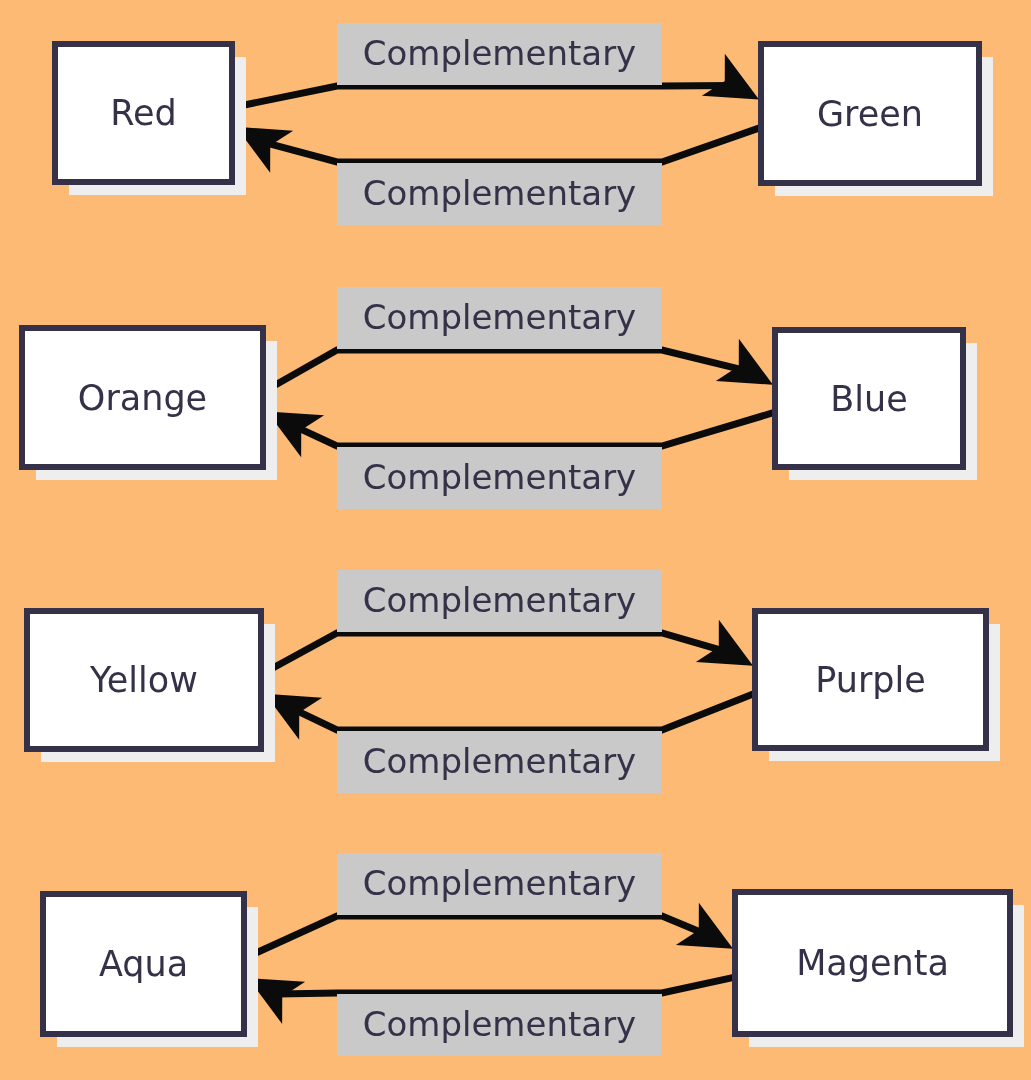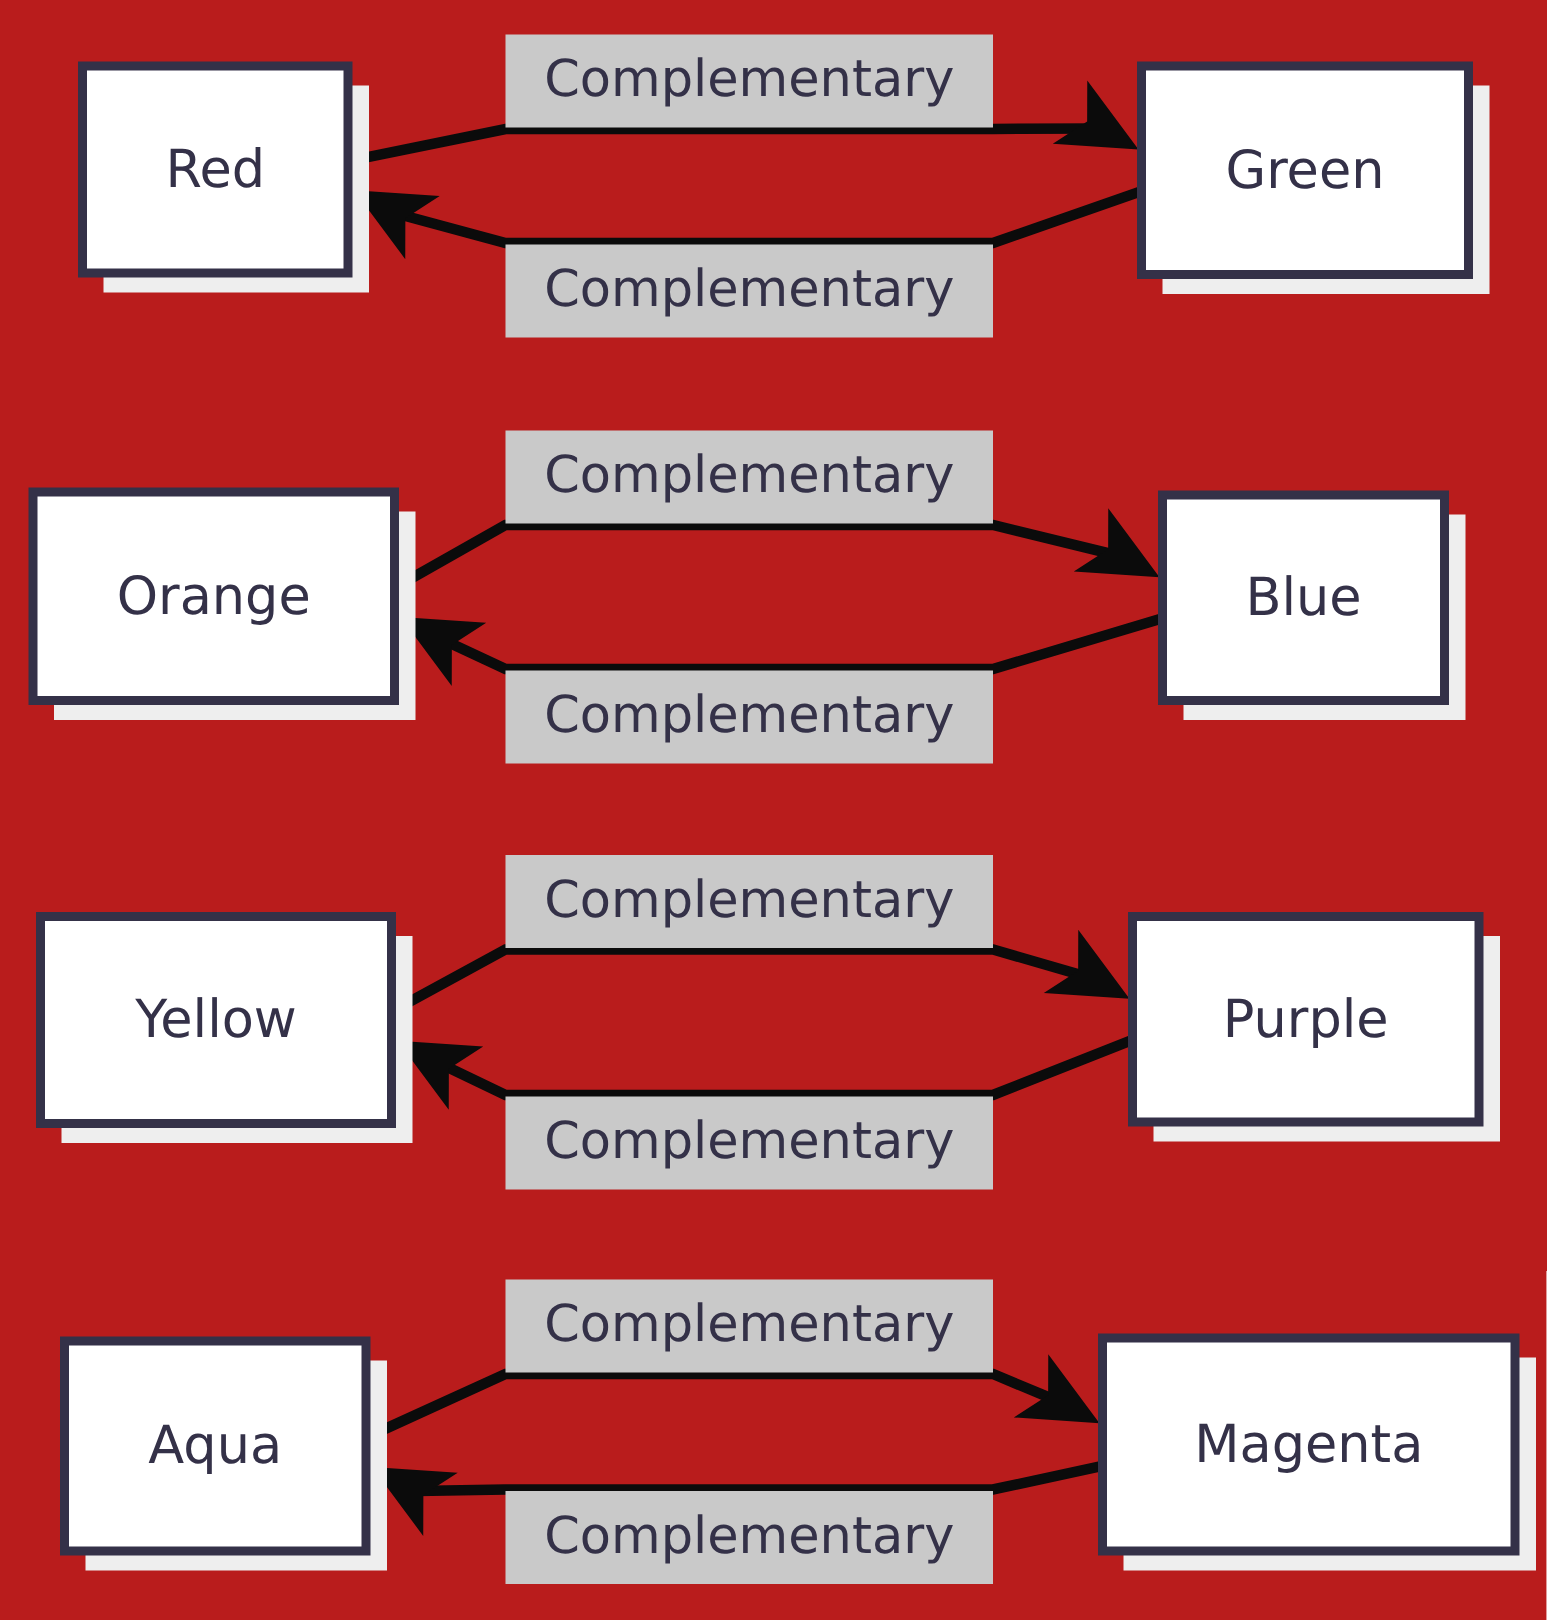--- a/index.html
+++ b/index.html
@@ -10,21 +10,21 @@
   body {
     width: 1031px;
     height: 1080px;
     overflow: hidden;
     font-family: "DejaVu Sans", sans-serif;
   }
   #diagram-root {
     position: relative;
     width: 1031px;
     height: 1080px;
-    background: #b91c1c;
+    background: #fdba74;
   }
   svg.diagram-canvas {
     display: block;
     width: 1031px;
     height: 1080px;
   }
   .node-shadow {
     fill: #eeeeee;
     stroke: none;
   }

